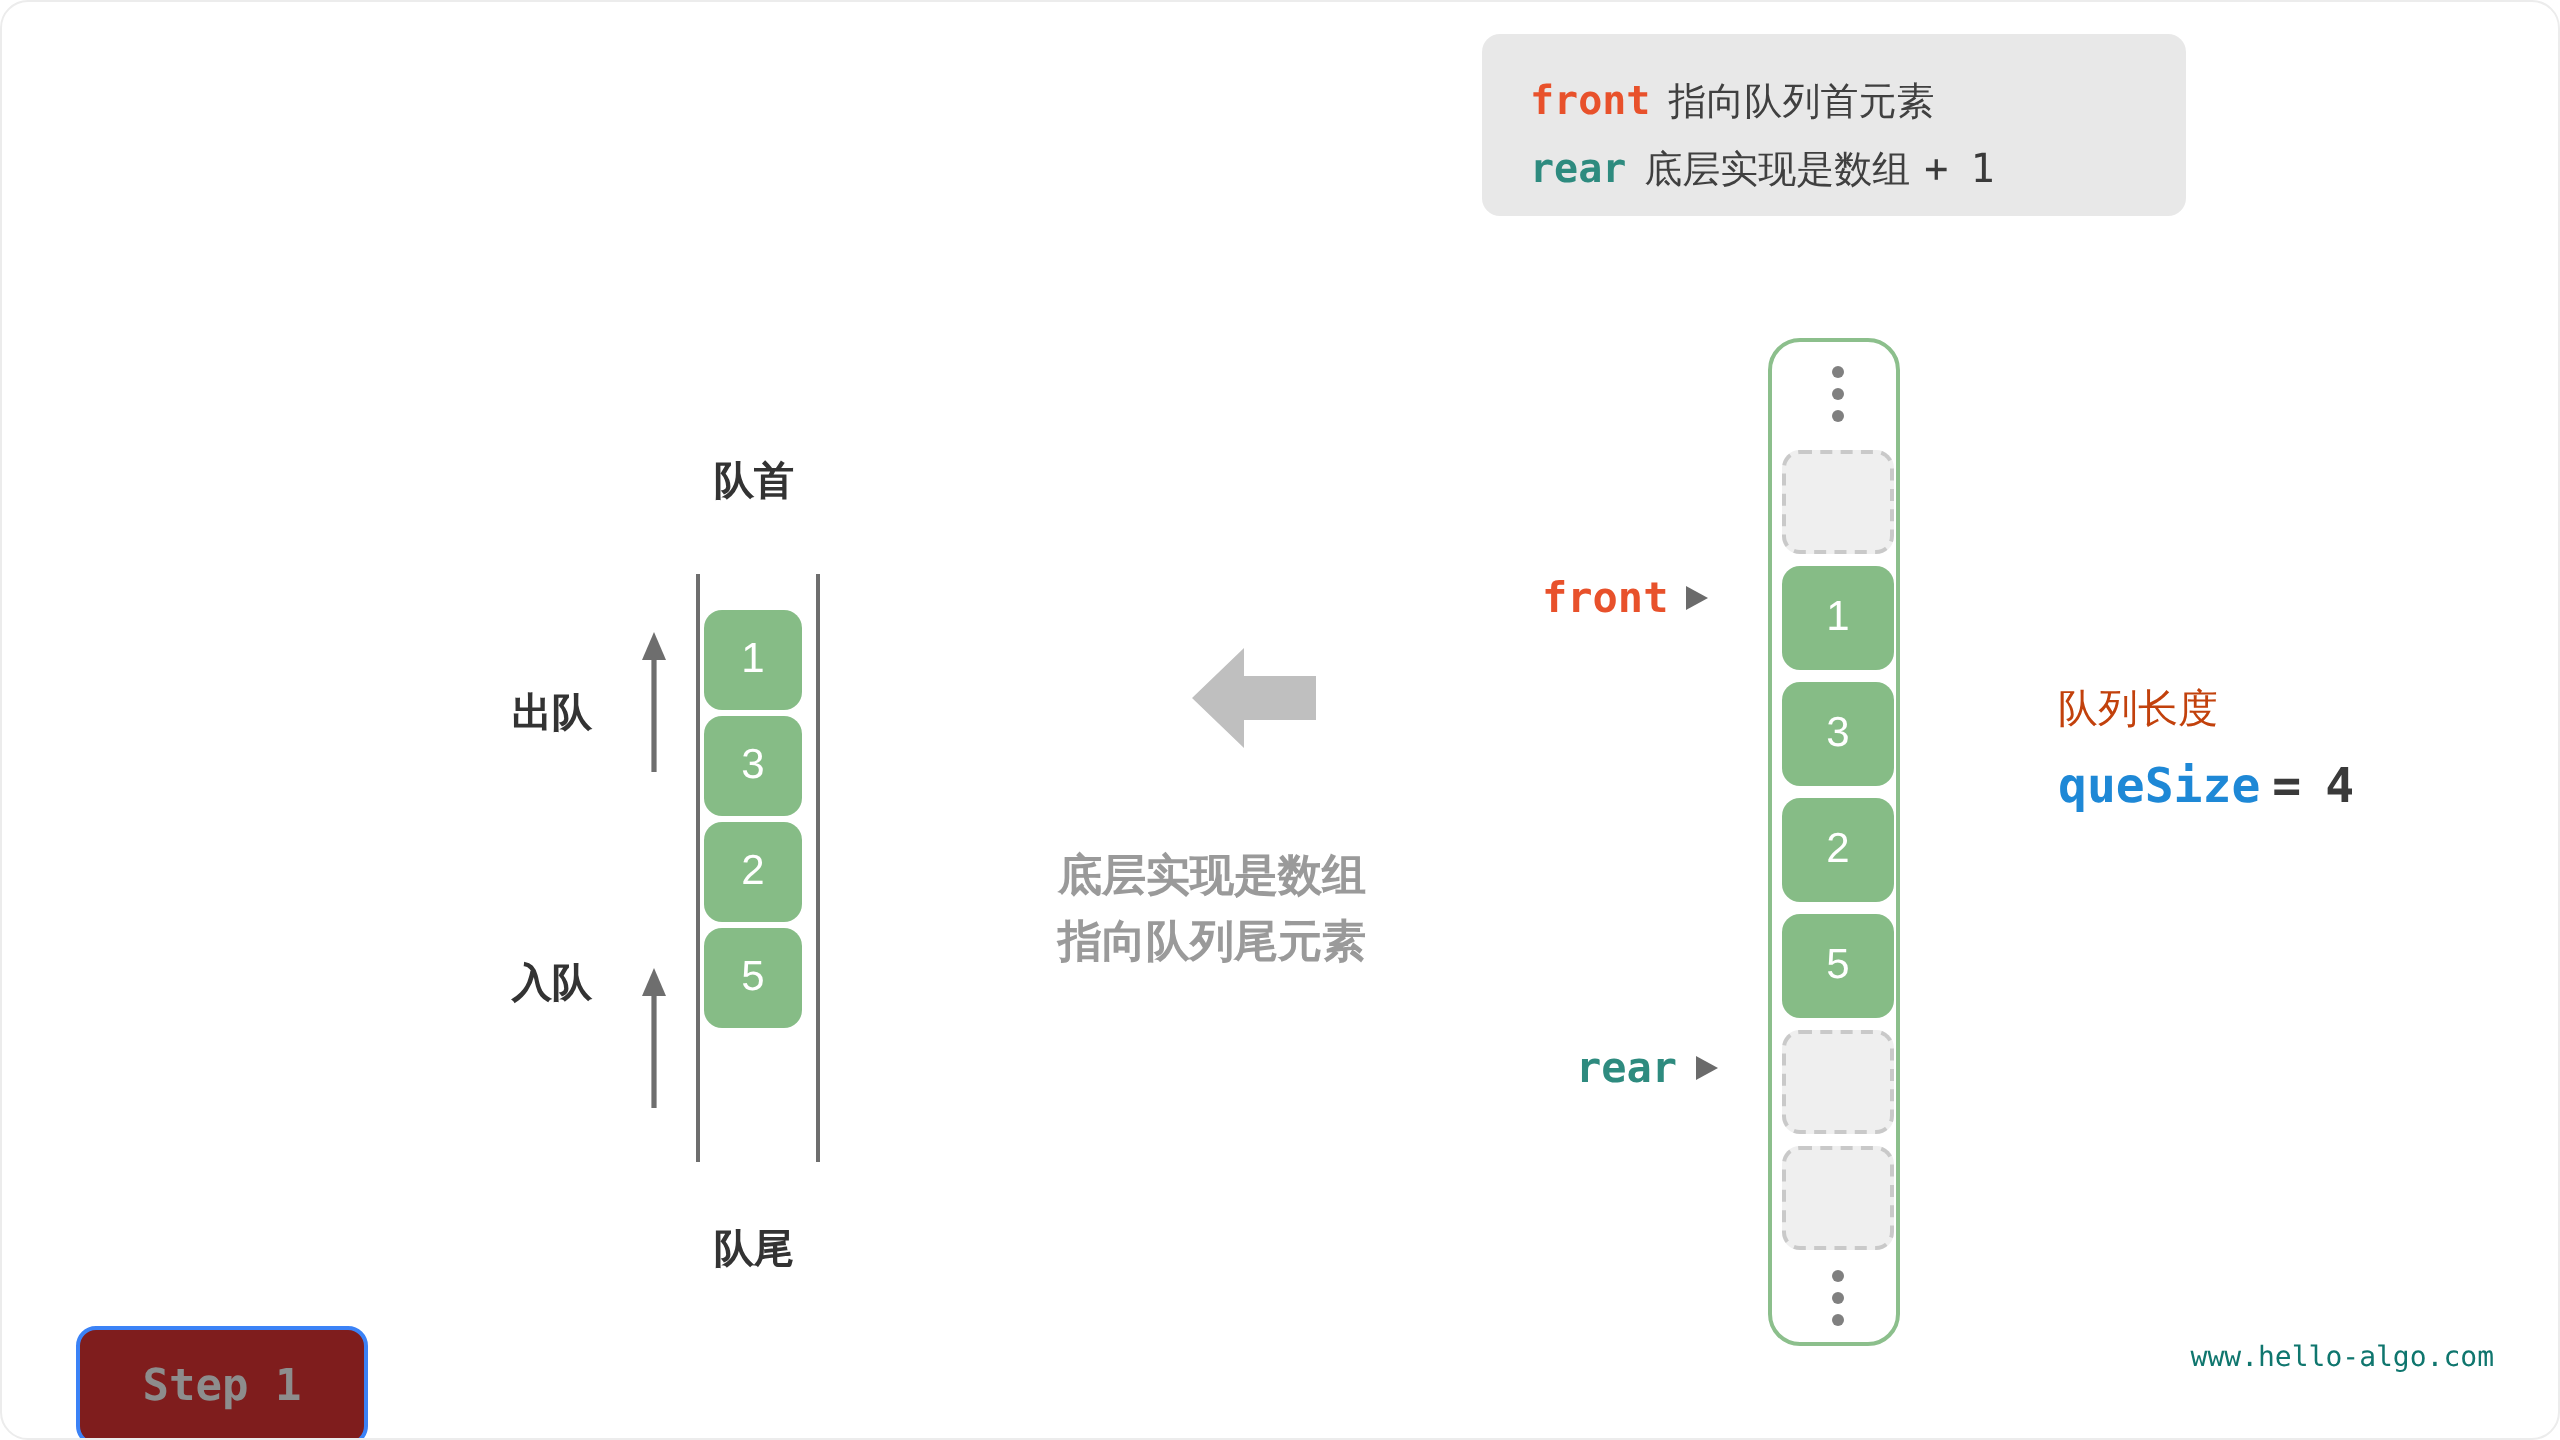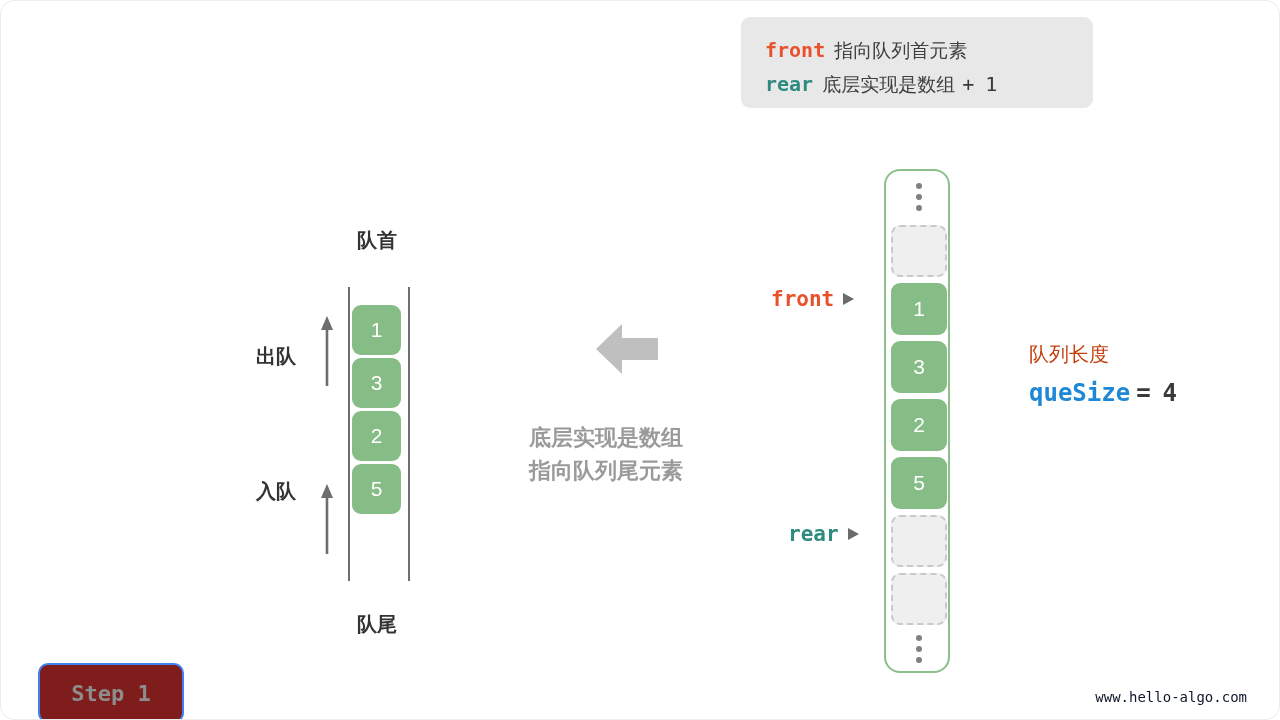--- a/index.html
+++ b/index.html
@@ -101,21 +101,21 @@
   #label-dequeue{left:255px;top:342px;}
   #label-enqueue{left:255px;top:477px;}
   .op-arrow{position:absolute;width:14px;height:70px;}
 
   
   #step-badge{left:37px;top:662px;width:142px;height:56px;
               background:#7f1d1d;border:2px solid #3b82f6;border-radius:10px;
               display:flex;align-items:center;justify-content:center;
               color:#8d8d8d;font-size:22px;font-weight:bold;
               font-family:"DejaVu Sans Mono","Liberation Mono",monospace;}
-  #watermark{right:32px;bottom:14px;color:#0f172a;font-size:14px;
+  #watermark{right:32px;bottom:32px;color:#0f766e;font-size:14px;
              font-family:"DejaVu Sans Mono","Liberation Mono",monospace;}
 </style>
 </head>
 <body>
 
 <div id="canvas">
 
   <div class="abs" id="legend-box">
     <div class="legend-line" id="legend-line-front">
       <span class="kw-front">front</span><span class="legend-cn">指向队列首元素</span>

